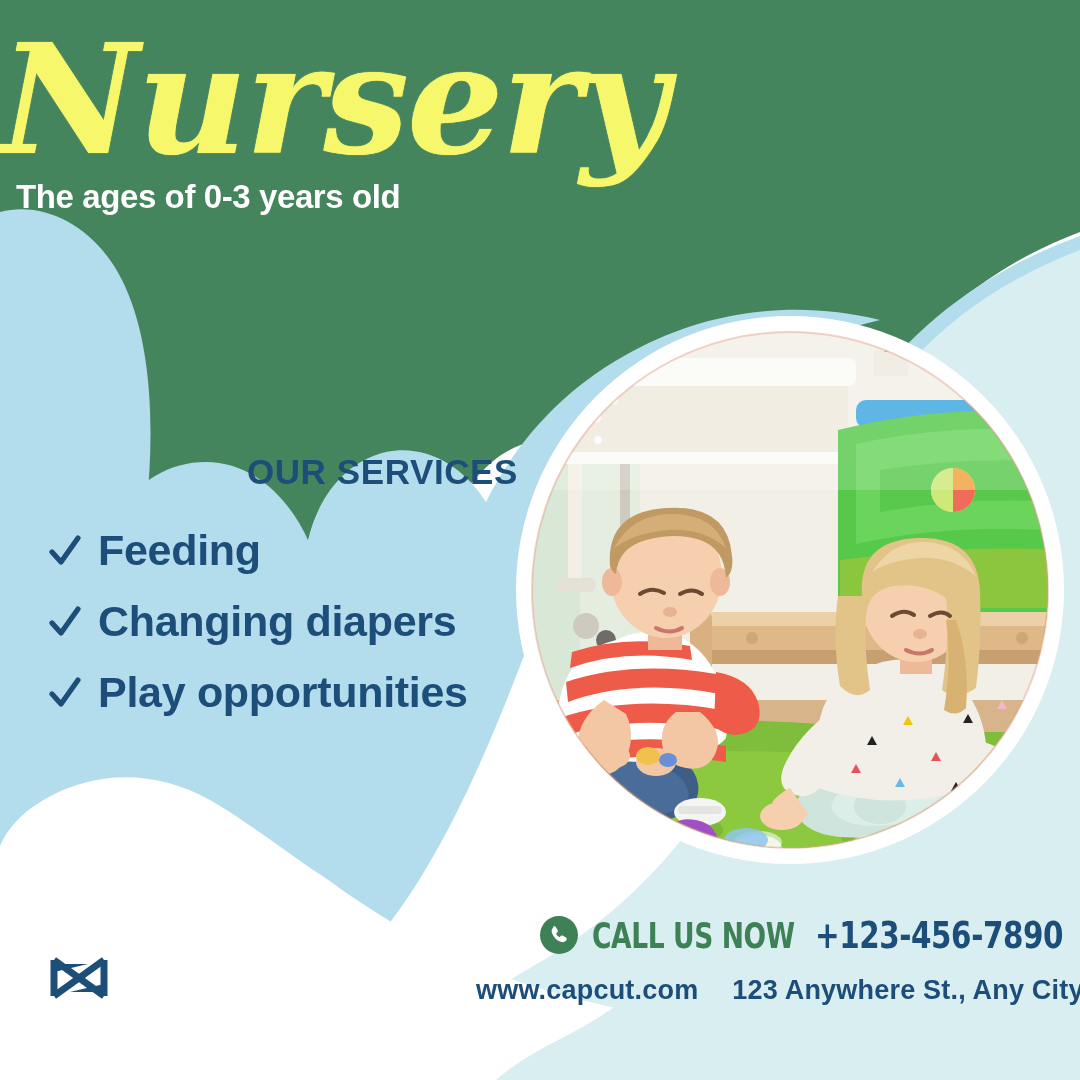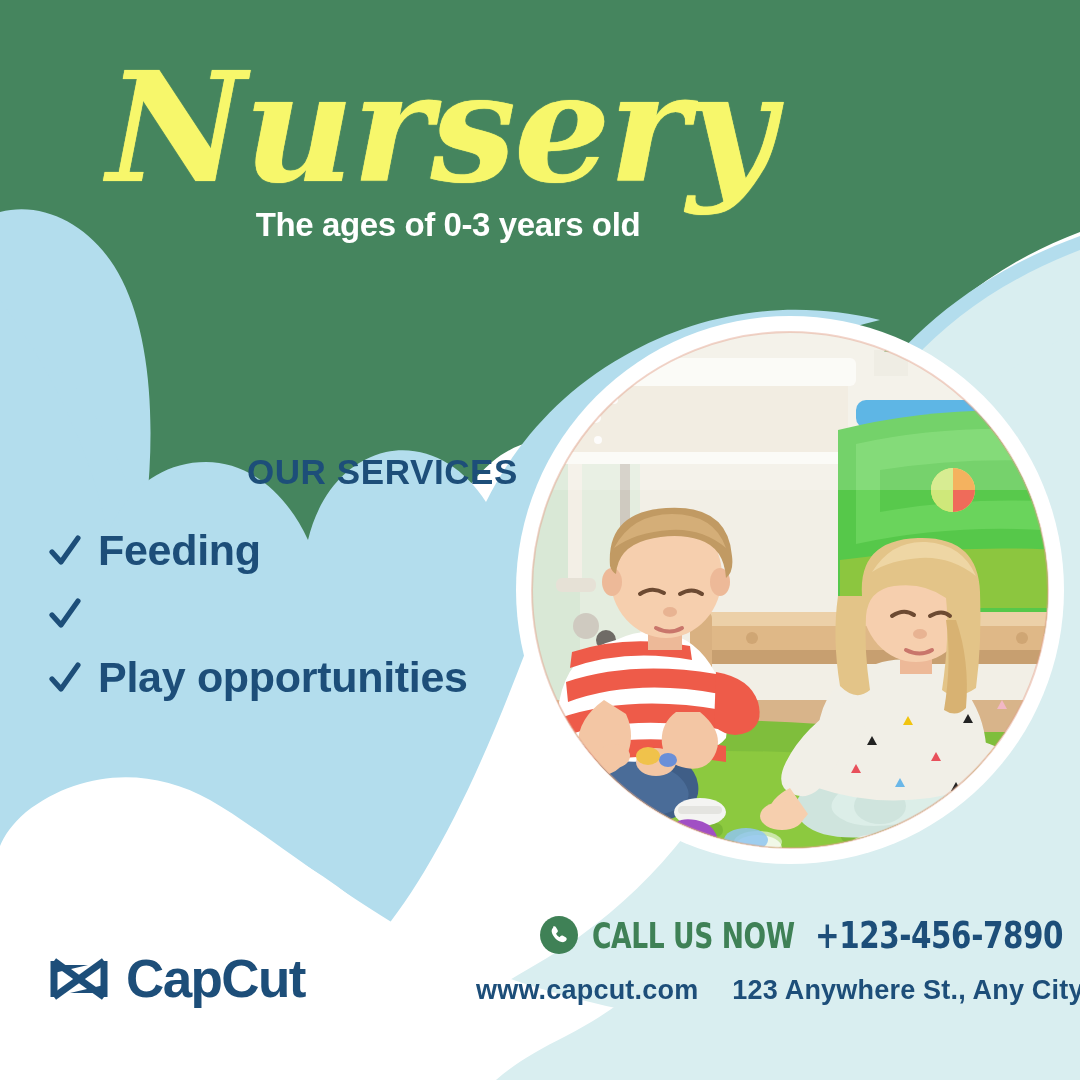--- a/index.html
+++ b/index.html
@@ -12,21 +12,21 @@
     width:1080px;height:1080px;
     overflow:hidden;
     background:#ffffff;
   }
   #bg{position:absolute;inset:0;width:1080px;height:1080px;}
 
   
   .layer{position:absolute;}
 
   #title-block{
-    left:0;top:56px;width:880px;text-align:center;
+    left:0;top:28px;width:880px;
   }
   #title{
     font-family:"DejaVu Serif", serif;
     font-style:italic;
     font-weight:bold;
     font-size:152px;
     line-height:0.95;
     color:#f7f76b;
     letter-spacing:-2px;
     text-shadow:0 0 1px #f7f76b;
@@ -403,20 +403,21 @@
       <svg class="svc-check" viewBox="0 0 34 34">
         <path d="M4 18 L13 28 L30 4" fill="none" stroke="#1d4e79" stroke-width="5.2" stroke-linecap="round" stroke-linejoin="round"></path>
       </svg>
       <span class="svc-label">Feeding</span>
     </div>
 
     <div class="svc-row">
       <svg class="svc-check" viewBox="0 0 34 34">
         <path d="M4 18 L13 28 L30 4" fill="none" stroke="#1d4e79" stroke-width="5.2" stroke-linecap="round" stroke-linejoin="round"></path>
       </svg>
+      <span class="svc-label">Changing diapers</span>
     </div>
 
 
     <div class="svc-row">
       <svg class="svc-check" viewBox="0 0 34 34">
         <path d="M4 18 L13 28 L30 4" fill="none" stroke="#1d4e79" stroke-width="5.2" stroke-linecap="round" stroke-linejoin="round"></path>
       </svg>
       <span class="svc-label">Play opportunities</span>
     </div>
   </div>
@@ -425,21 +426,20 @@
     <svg id="logo-mark" viewBox="0 0 62 52">
       <g fill="none" stroke="#1d4e79" stroke-width="7" stroke-linejoin="miter">
         <path d="M6 8 L56 44"></path>
         <path d="M56 8 L6 44"></path>
         <path d="M6 8 L6 44"></path>
         <path d="M56 8 L56 44"></path>
       </g>
       <path d="M6 12 L40 12 L6 20 Z" fill="#1d4e79"></path>
       <path d="M56 40 L22 40 L56 32 Z" fill="#1d4e79"></path>
     </svg>
-    <span id="logo-text">CapCut</span>
   </div>
 
   <div class="layer" id="call-row">
     <svg id="phone-badge" viewBox="0 0 38 38">
       <circle cx="19" cy="19" r="19" fill="#3f8156"></circle>
       <path d="M13.2 10.5c1.1-.6 2.3-.2 2.9.9l1.5 2.6c.5.9.3 2-.5 2.6l-1 .8c.6 1.6 1.9 3 3.5 3.8l.8-1c.6-.8 1.7-1 2.6-.5l2.6 1.5c1.1.6 1.4 1.9.8 2.9-1 1.6-2.9 2.5-4.8 2-4.6-1.2-8.6-5.2-9.8-9.8-.5-1.9.3-3.8 1.4-4.8z" fill="#ffffff"></path>
     </svg>
     <span id="call-label">CALL US NOW</span>
     <span id="phone-number">+123-456-7890</span>
   </div>

